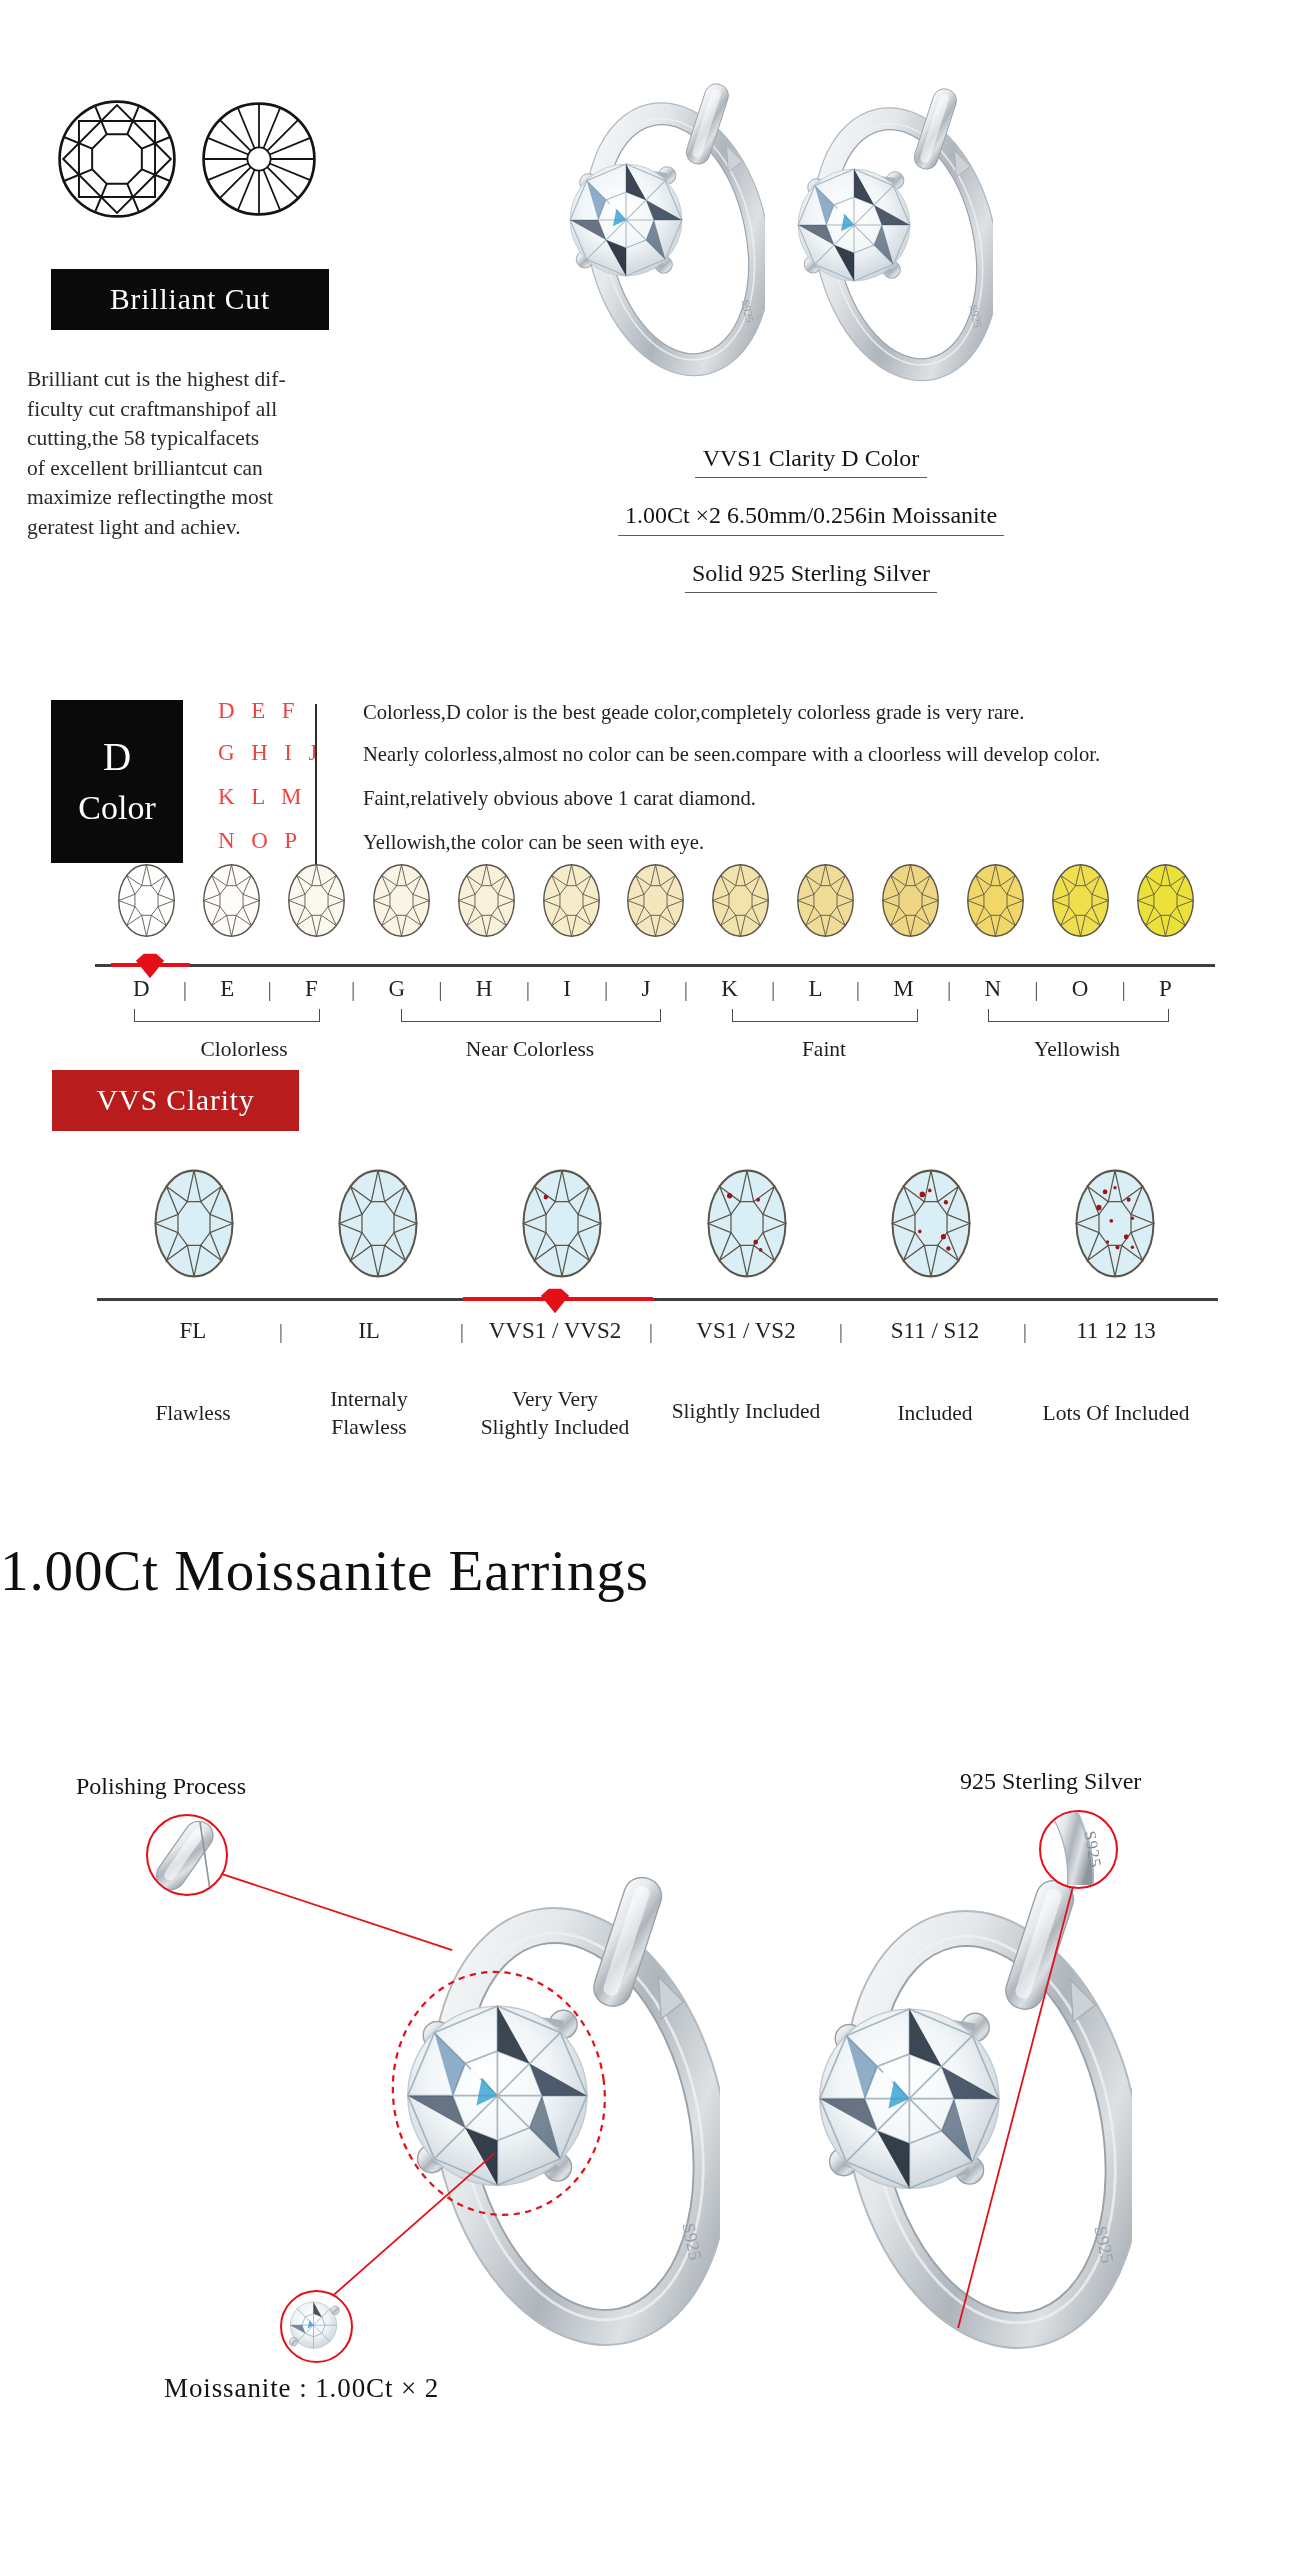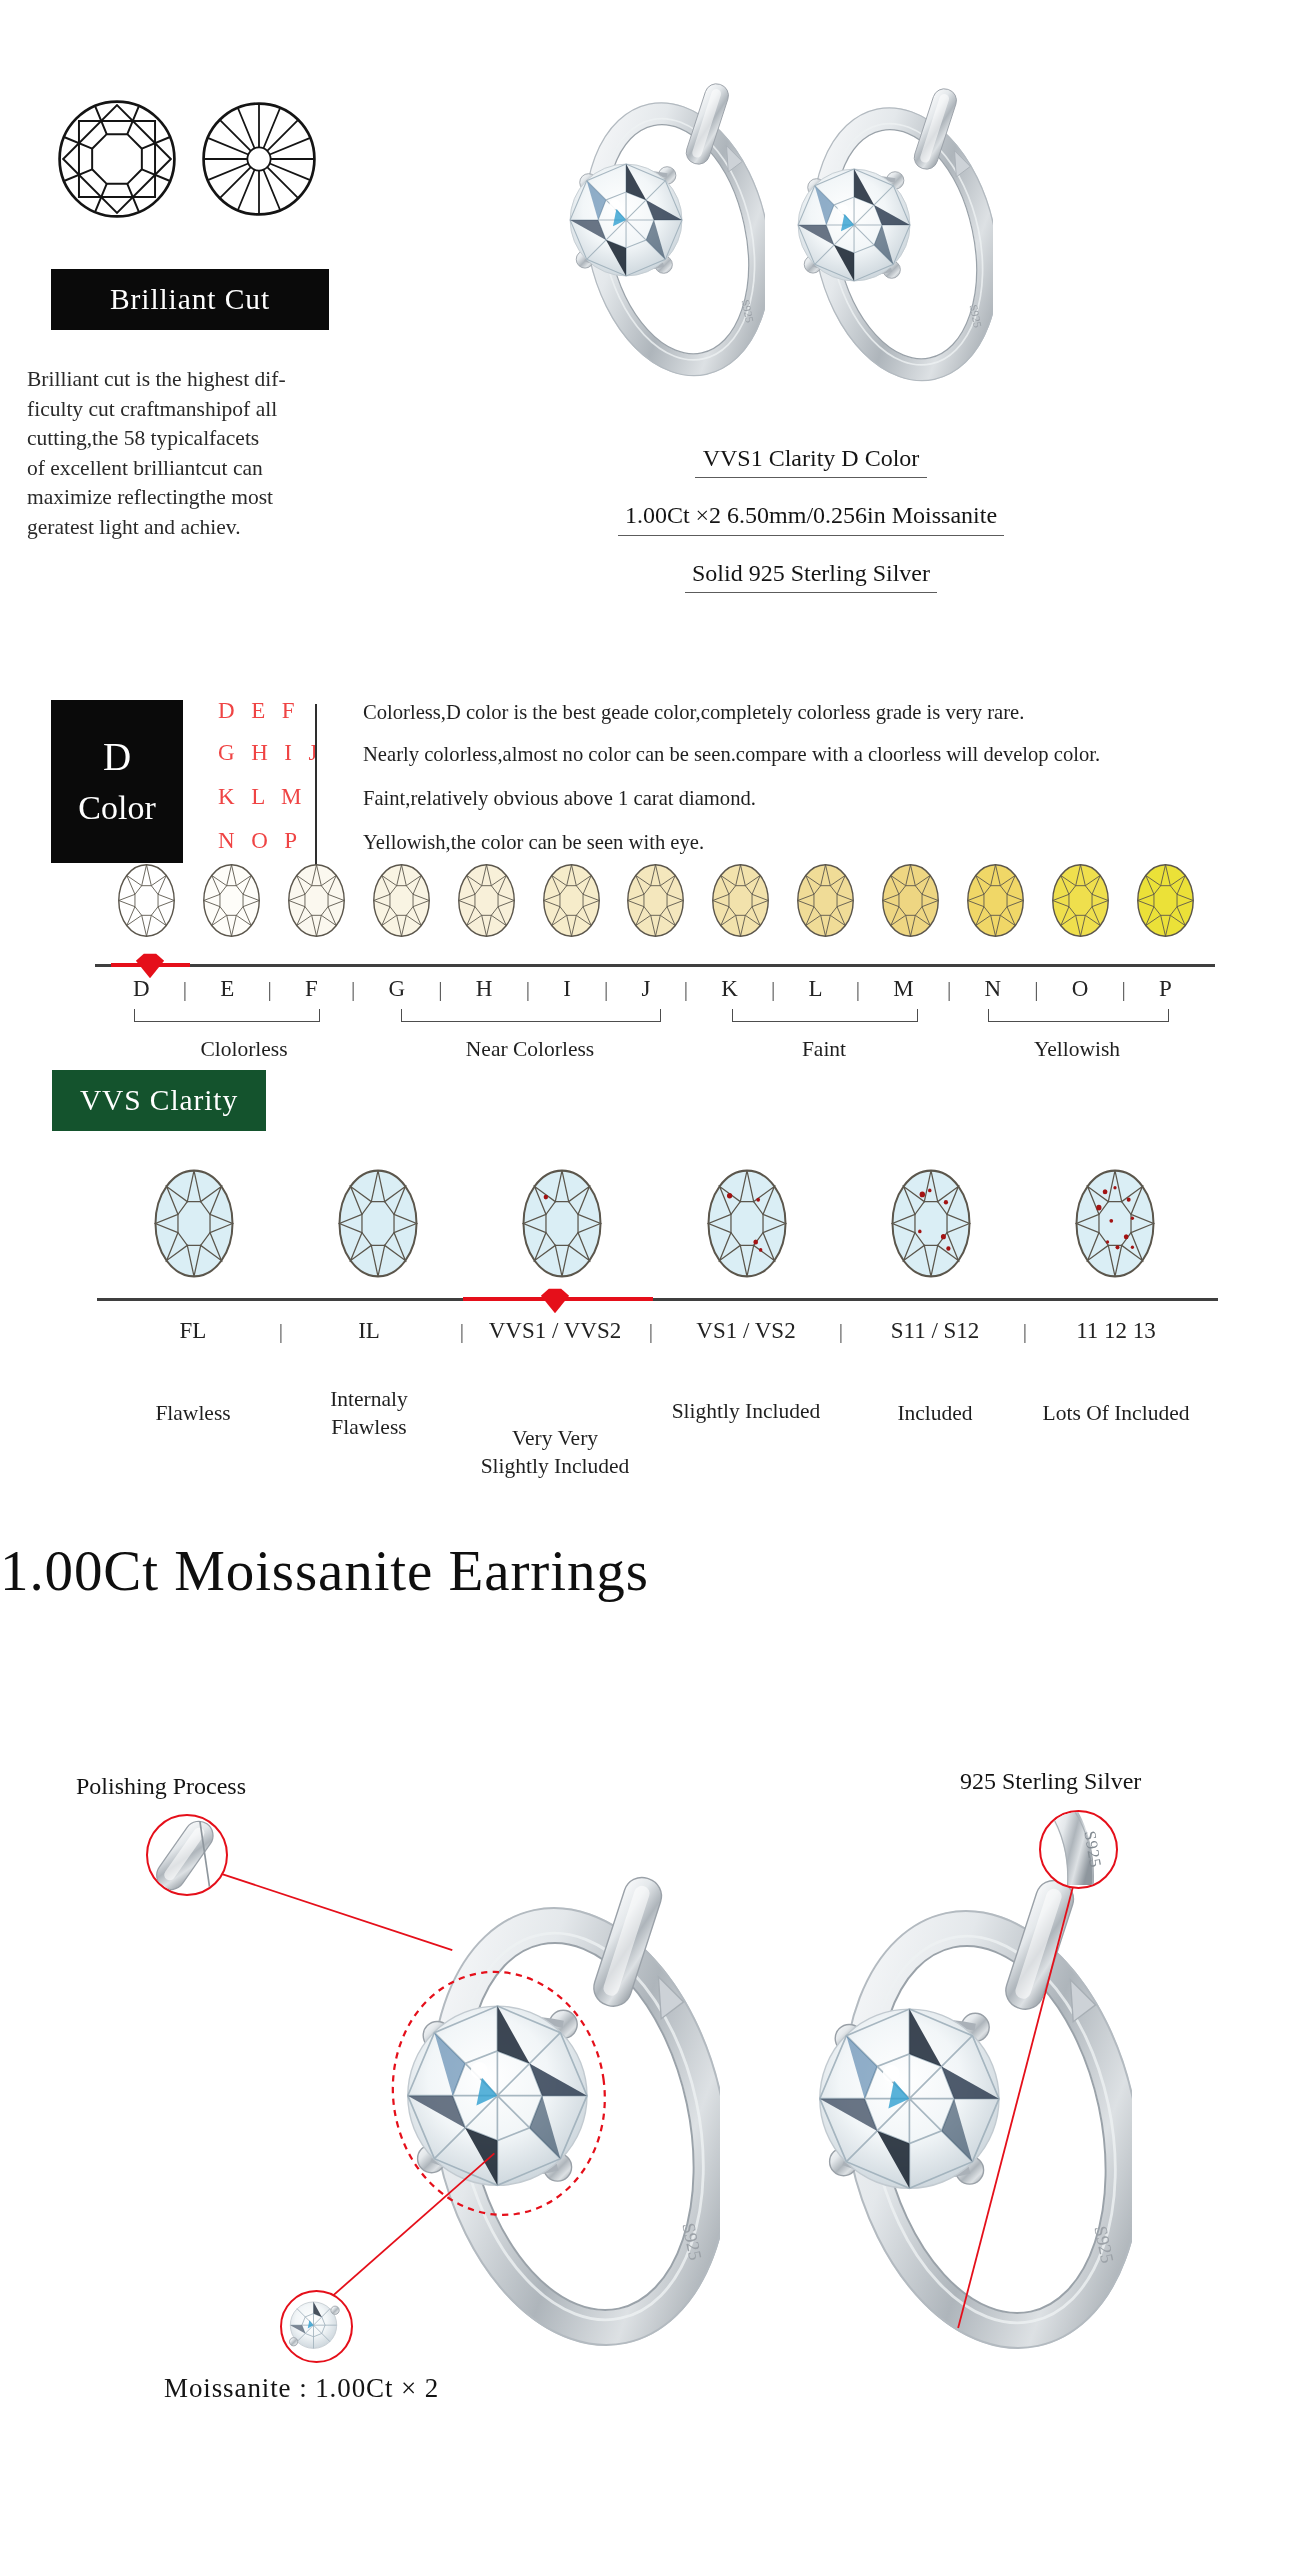--- a/index.html
+++ b/index.html
@@ -240,21 +240,21 @@
   <div class="abs bracket" style="left:134px;top:1009px;width:184px"></div>
   <div class="abs bracket" style="left:401px;top:1009px;width:258px"></div>
   <div class="abs bracket" style="left:732px;top:1009px;width:184px"></div>
   <div class="abs bracket" style="left:988px;top:1009px;width:179px"></div>
 
   <div class="abs grouplabel" style="left:244px;top:1037px">Clolorless</div>
   <div class="abs grouplabel" style="left:530px;top:1037px">Near Colorless</div>
   <div class="abs grouplabel" style="left:824px;top:1037px">Faint</div>
   <div class="abs grouplabel" style="left:1077px;top:1037px">Yellowish</div>
 
-  <div class="abs blackbox" style="left: 52px; top: 1070px; width: 214px; height: 61px; background-color: #14532d;">
+  <div class="abs blackbox" style="left: 52px; top: 1070px; width: 247px; height: 61px; background-color: #b91c1c;">
     <span style="font-size:29.5px;letter-spacing:0.9px">VVS Clarity</span>
   </div>
 
   <div class="abs swatchrow" style="left:153px;top:1168px;width:1003px;height:111px">
     <svg class="cgem" viewBox="0 0 66 84" preserveAspectRatio="none">
       <use href="#gem-top" fill="#daeef5"></use>
       </svg>
     <svg class="cgem" viewBox="0 0 66 84" preserveAspectRatio="none">
       <use href="#gem-top" fill="#daeef5"></use>
       </svg>
@@ -307,21 +307,21 @@
   <div class="abs csep" style="left:651px;top:1319px">|</div>
   <div class="abs ccode" style="left:746px;top:1318px">VS1 / VS2</div>
   <div class="abs csep" style="left:841px;top:1319px">|</div>
   <div class="abs ccode" style="left:935px;top:1318px">S11 / S12</div>
   <div class="abs csep" style="left:1025px;top:1319px">|</div>
   <div class="abs ccode" style="left:1116px;top:1318px">11 12 13</div>
 
   <div class="abs cname" style="left:193px;top:1399px">Flawless</div>
   <div class="abs cname" style="left:369px;top:1385px">Internaly
 Flawless</div>
-  <div class="abs cname" style="left:555px;top:1424px">Very Very
+  <div class="abs cname" style="left:555px;top:1385px">Very Very
 Slightly Included</div>
   <div class="abs cname" style="left:746px;top:1397px">Slightly Included</div>
   <div class="abs cname" style="left:935px;top:1399px">Included</div>
   <div class="abs cname" style="left:1116px;top:1399px">Lots Of Included</div>
 
   <div class="abs bigtitle" style="top:1538px">1.00Ct Moissanite Earrings</div>
 
   <svg class="abs" style="left:398px;top:1867px;z-index:1" width="322" height="491" viewBox="0 0 230 350">
       <use href="#earring"></use>
     </svg>

